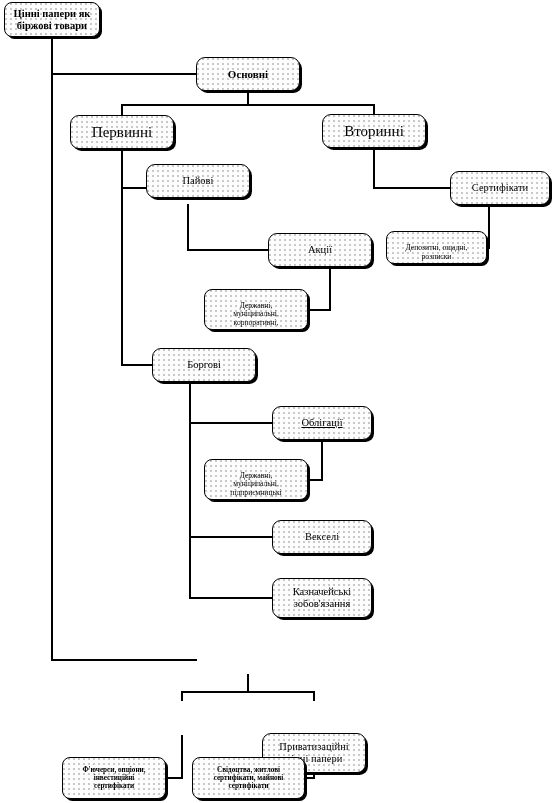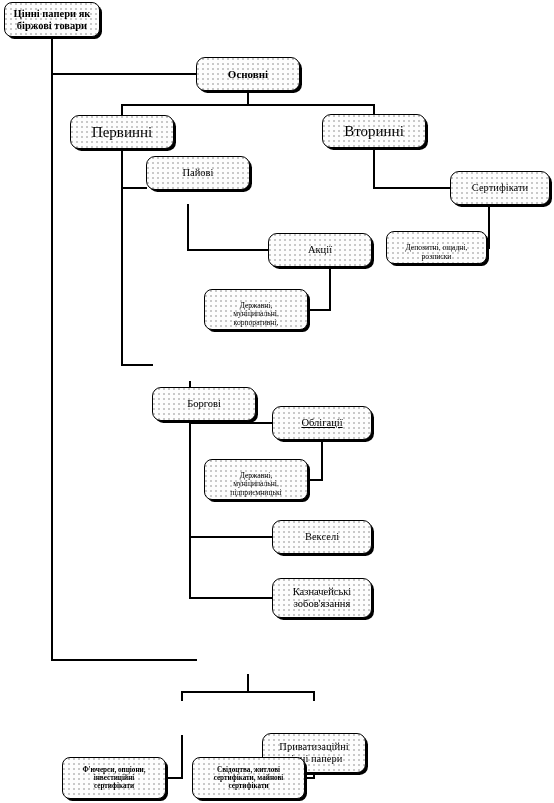--- a/index.html
+++ b/index.html
@@ -113,39 +113,39 @@
     </div>
     <div class="node level1" style="left: 196px; top: 57px; width: 104px; height: 34px;">
       <span class="node-label">Основні</span>
     </div>
     <div class="node level2" style="left: 70px; top: 115px; width: 104px; height: 34px;">
       <span class="node-label">Первинні</span>
     </div>
     <div class="node level2" style="left: 322px; top: 114px; width: 104px; height: 34px;">
       <span class="node-label">Вторинні</span>
     </div>
-    <div class="node level3" style="left: 146px; top: 156px; width: 104px; height: 34px;">
+    <div class="node level3" style="left: 146px; top: 164px; width: 104px; height: 34px;">
       <span class="node-label">Пайові</span>
     </div>
     <div class="node level3" style="left: 450px; top: 171px; width: 100px; height: 34px;">
       <span class="node-label">Сертифікати</span>
     </div>
     <div class="node level3" style="left: 268px; top: 233px; width: 104px; height: 34px;">
       <span class="node-label">Акції</span>
     </div>
     <div class="node leaf-small" style="left: 386px; top: 231px; width: 101px; height: 33px;">
       <span class="node-label">Депозитні, ощадні,
 розписки</span>
     </div>
     <div class="node leaf-small" style="left: 204px; top: 289px; width: 104px; height: 41px;">
       <span class="node-label">Державні,
 муніципальні,
 корпоративні,</span>
     </div>
-    <div class="node level3" style="left: 152px; top: 348px; width: 104px; height: 34px; margin-top: 39px;">
+    <div class="node level3" style="left: 152px; top: 348px; width: 104px; height: 34px;">
       <span class="node-label">Боргові</span>
     </div>
     <div class="node level3" style="left: 272px; top: 406px; width: 100px; height: 34px; text-decoration: underline;">
       <span class="node-label">Облігації</span>
     </div>
     <div class="node leaf-small" style="left: 204px; top: 459px; width: 104px; height: 41px;">
       <span class="node-label">Державні,
 муніципальні,
 підприємницькі</span>
     </div>

